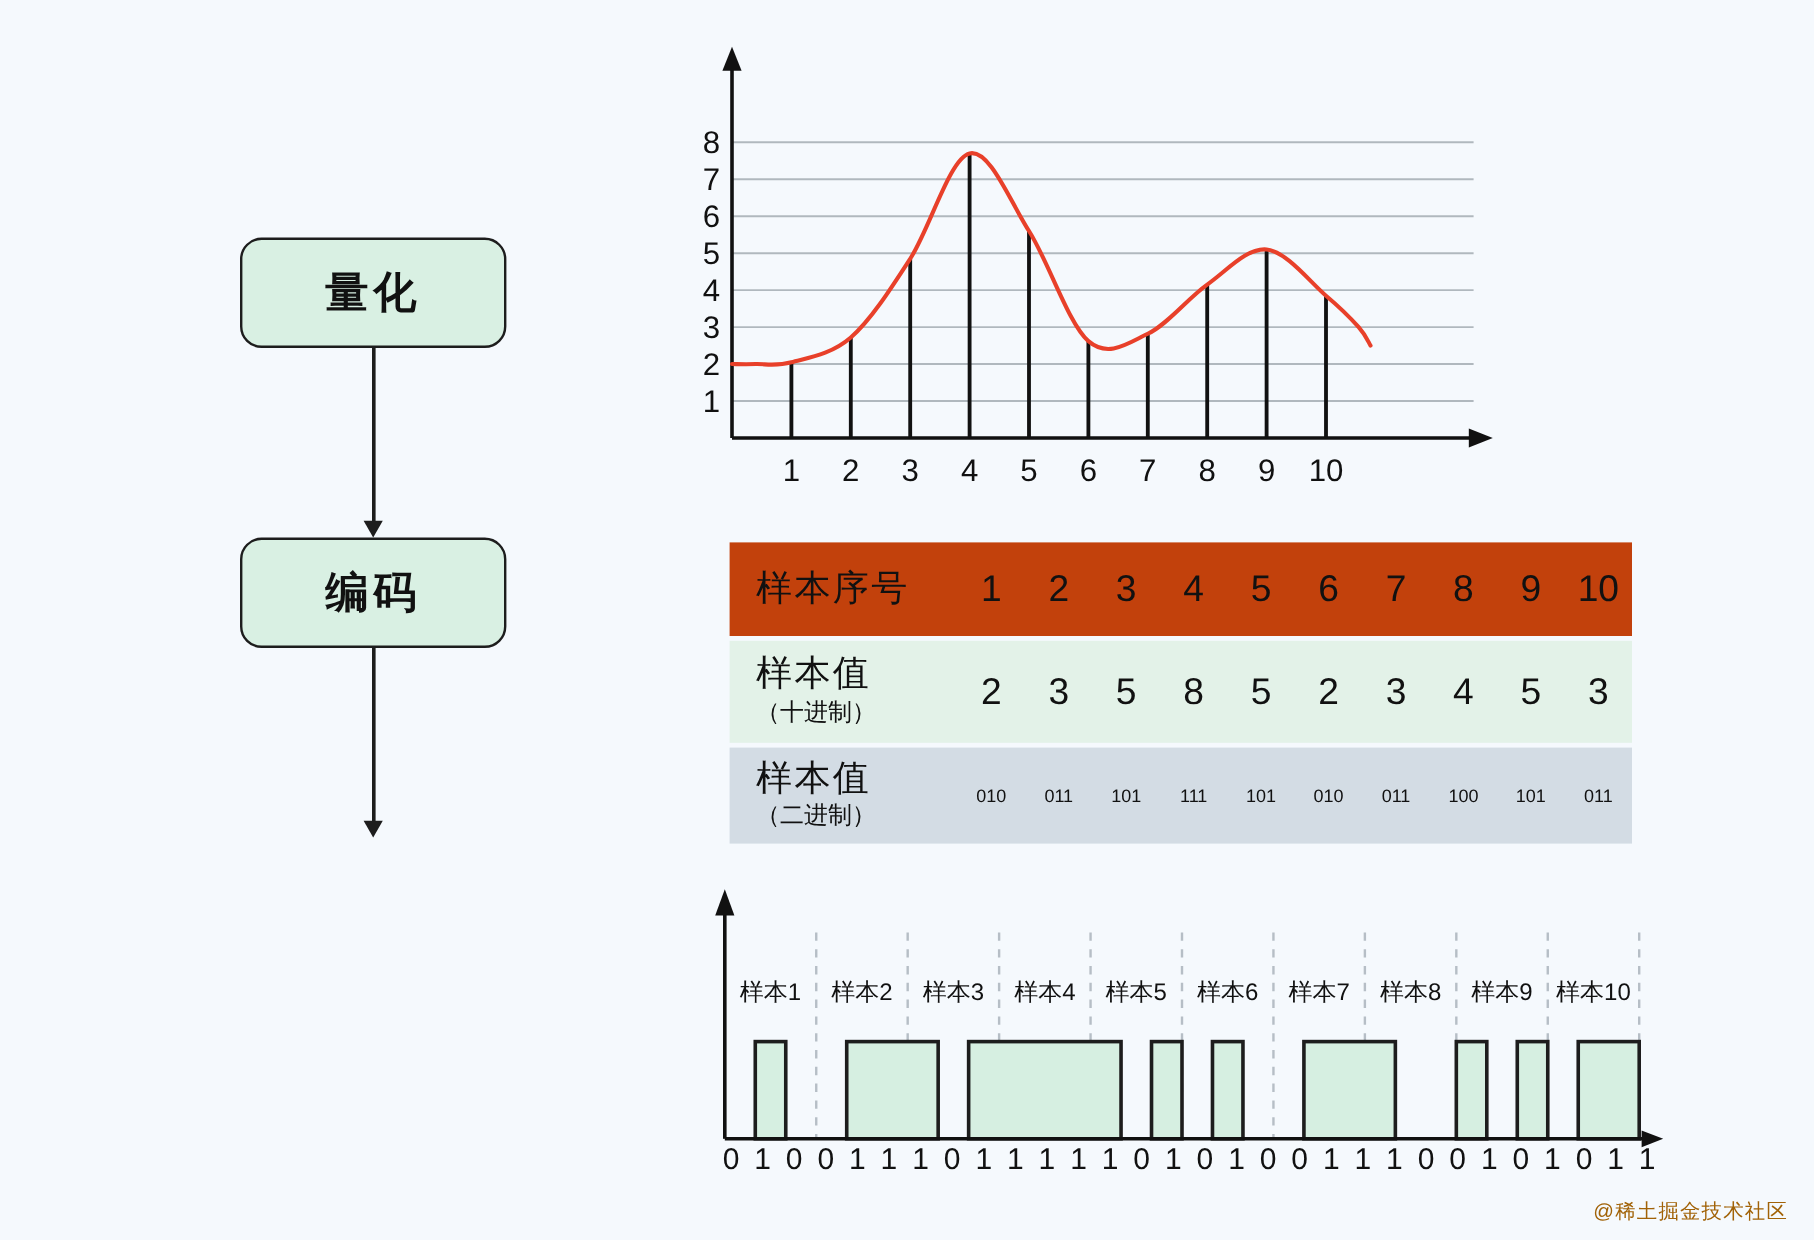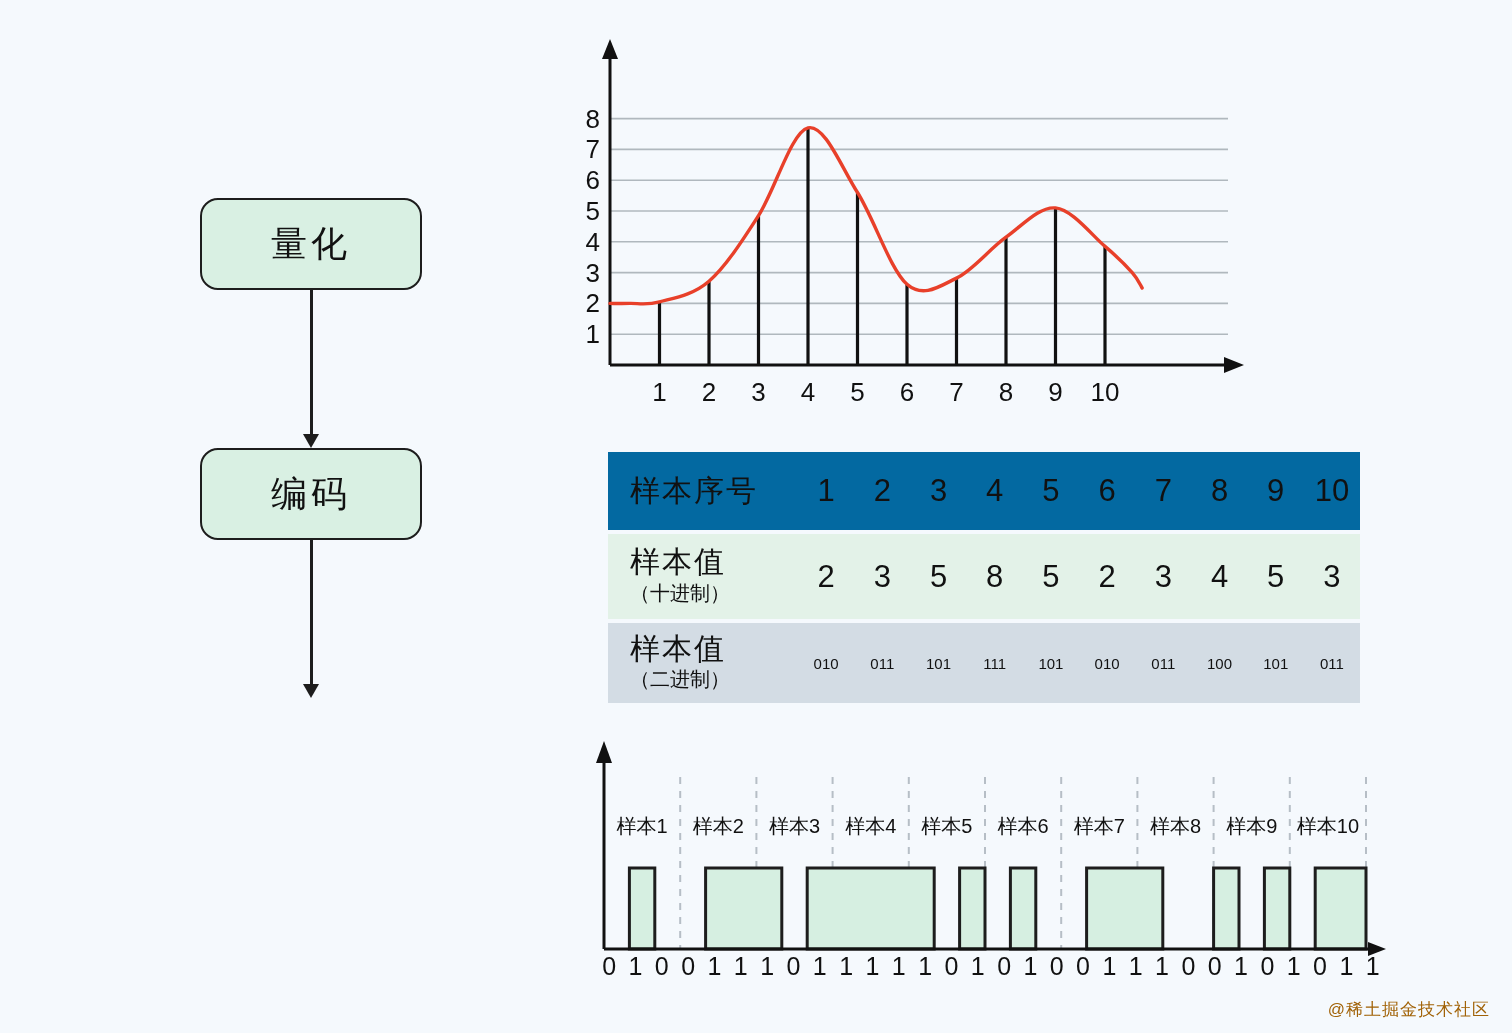--- a/index.html
+++ b/index.html
@@ -31,21 +31,21 @@
     box-sizing: border-box;
     background: #d9f0e3;
     border: 2.5px solid #1d1d1d;
     border-radius: 18px;
     display: flex;
     align-items: center;
     justify-content: center;
   }
   .flow-box-label {
     font-size: 36px;
-    font-weight: normal;
+    font-weight: bold;
     color: #111;
     letter-spacing: 4px;
     text-align: right;
   }
   #flow-box-0 { top: 8px; }
   #flow-box-1 { top: 258px; }
   #flow-box-2 { top: 508px; }
   .flow-arrow {
     position: absolute;
     left: 105px;
@@ -90,21 +90,21 @@
     left: 608px;
     top: 452px;
     width: 752px;
   }
   .trow {
     position: relative;
     display: flex;
     align-items: center;
     box-sizing: border-box;
   }
-  #trow-0 { height: 78px; background: #0369a1; }
+  #trow-0 { height: 78px; background: #c2410c; }
   #trow-1 { height: 85px; background: #e3f2e8; margin-top: 4px; }
   #trow-2 { height: 80px; background: #d3dce4; margin-top: 4px; }
   .trow-label {
     width: 190px;
     padding-left: 22px;
     box-sizing: border-box;
     color: #111;
   }
   .trow-label-main {
     font-size: 30px;

